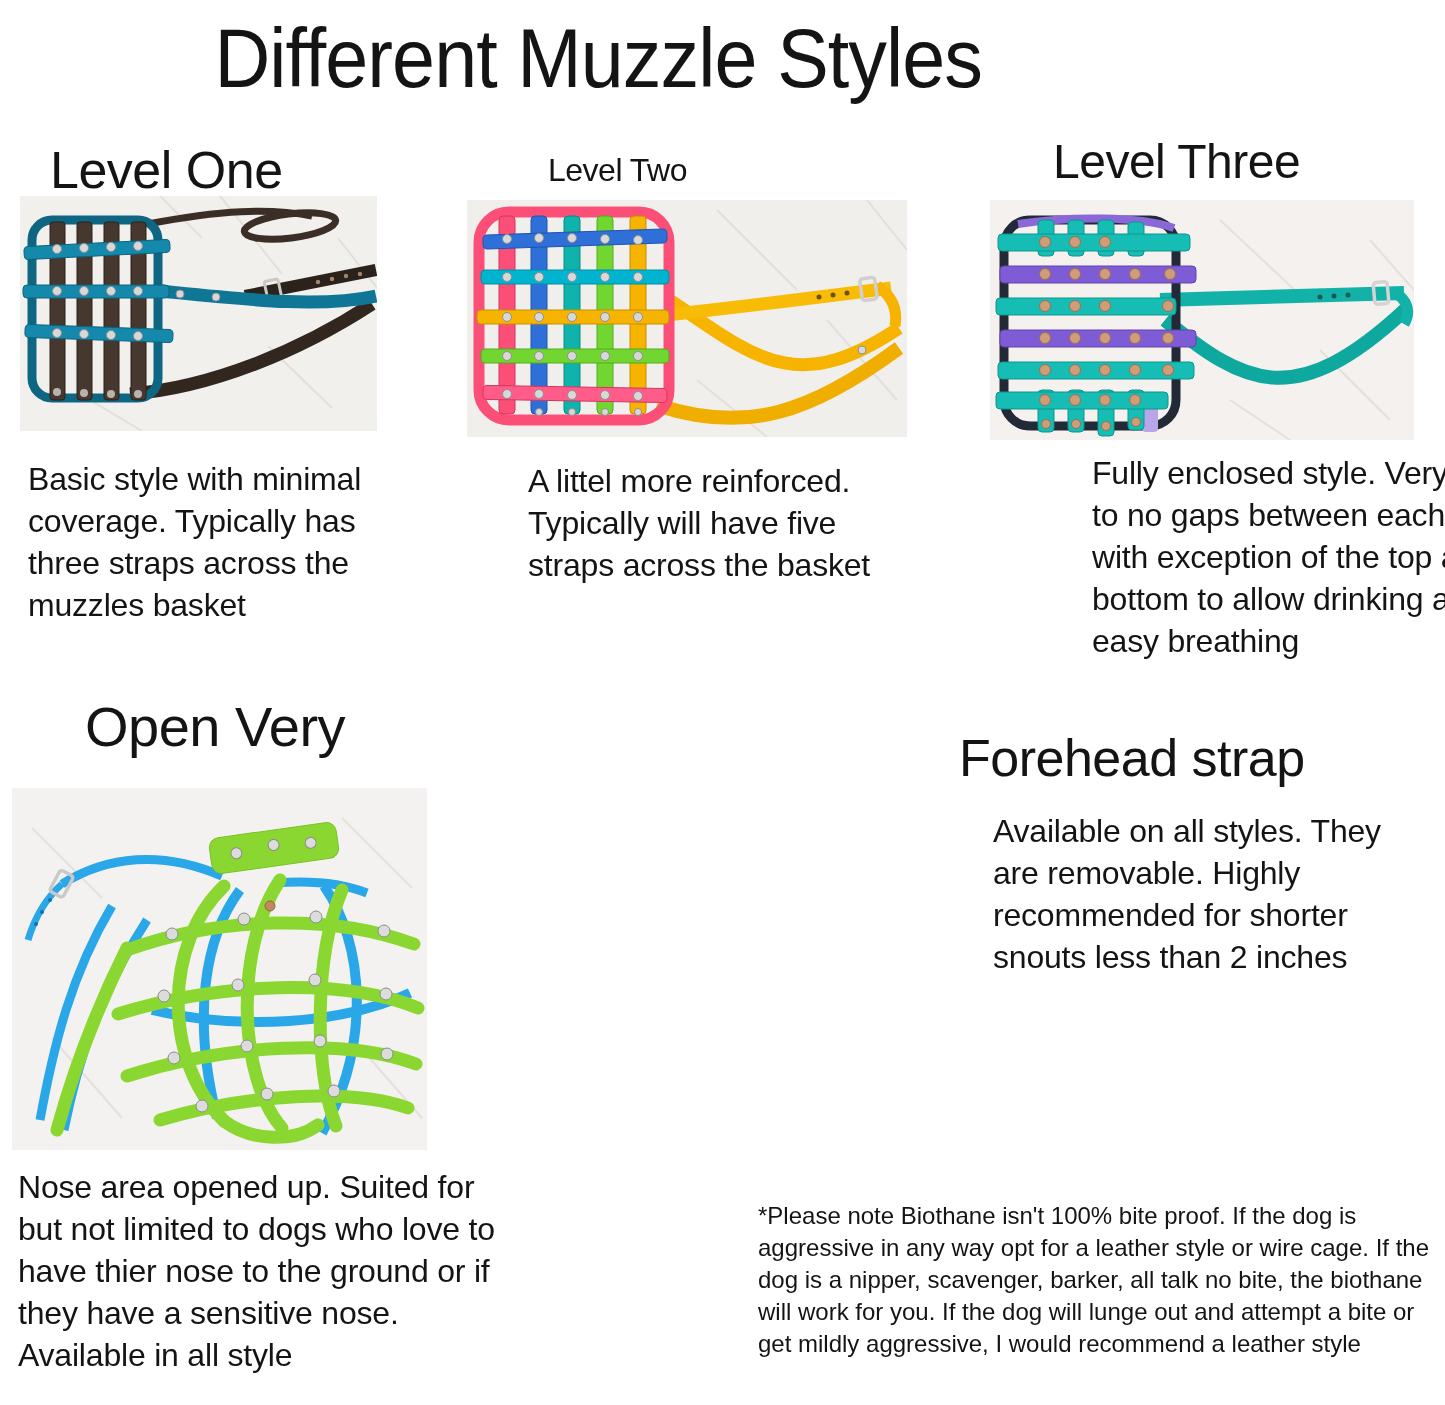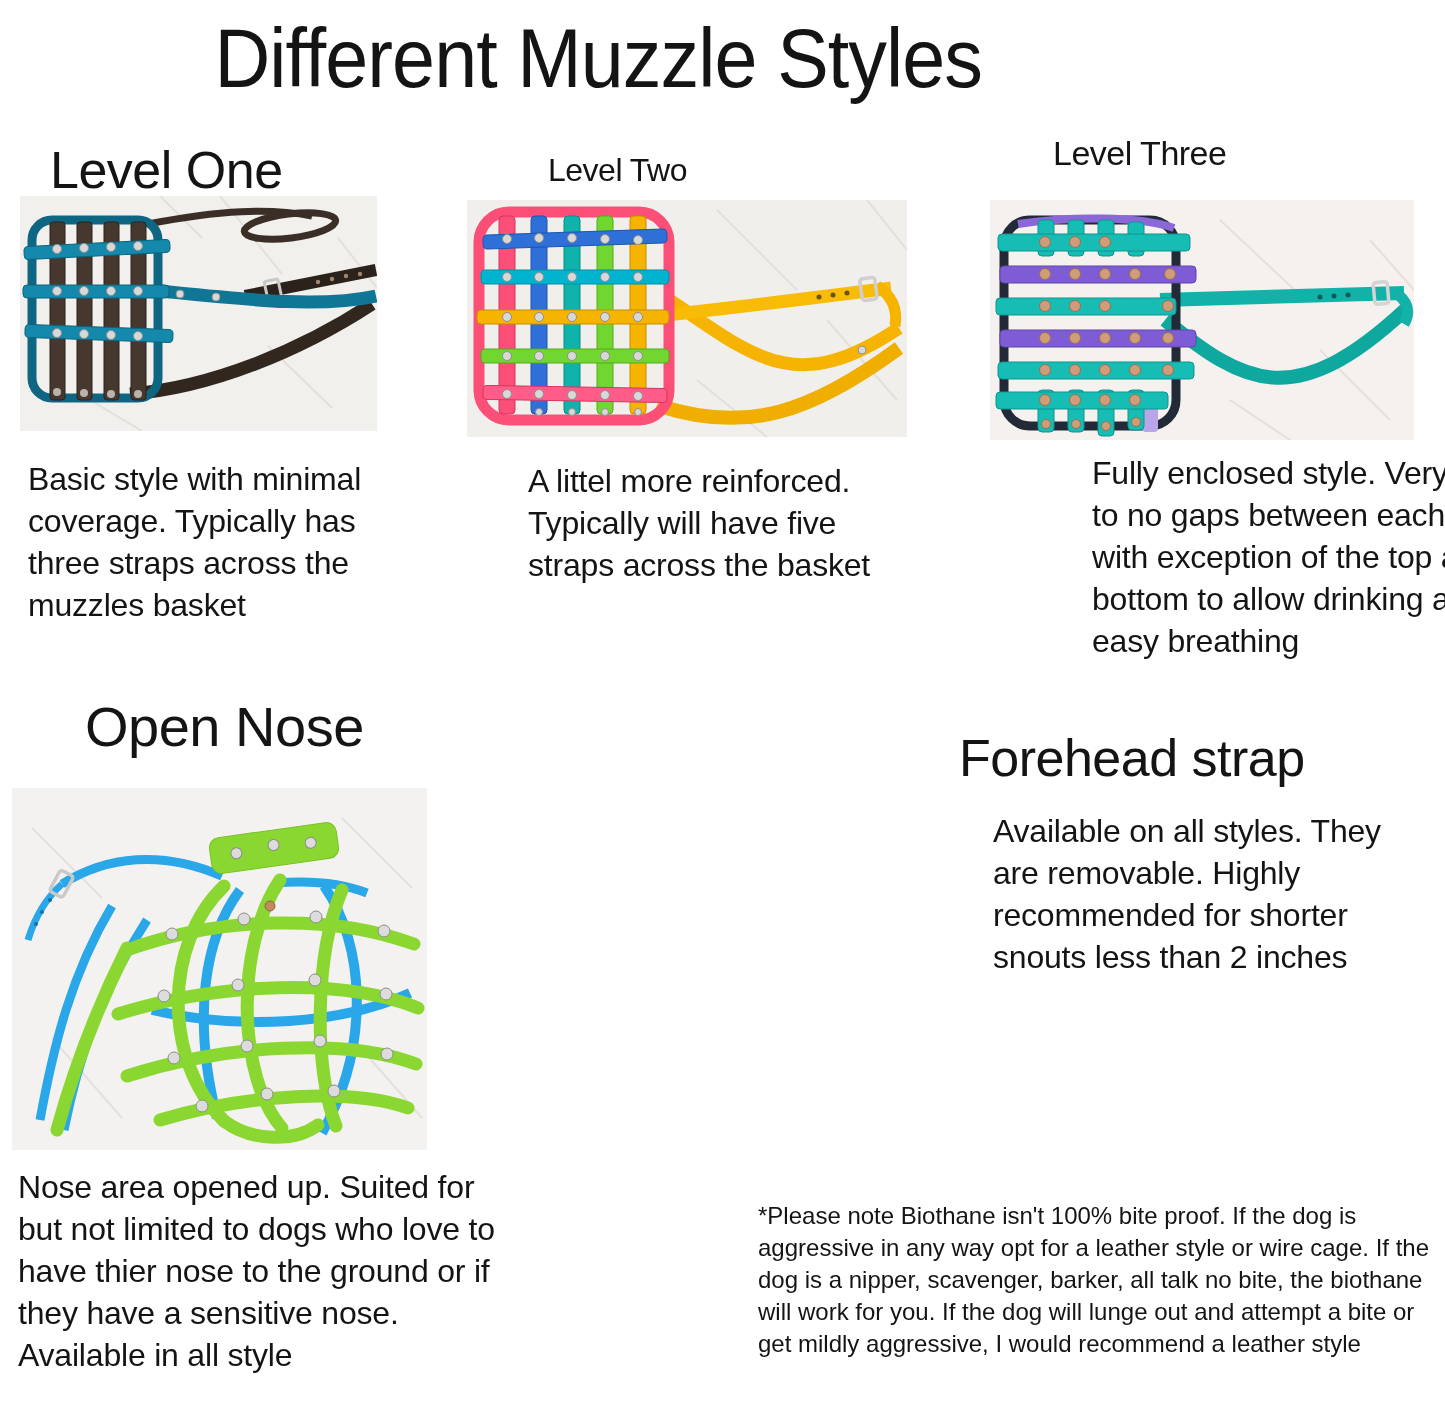--- a/index.html
+++ b/index.html
@@ -8,21 +8,21 @@
     background:#ffffff;color:#141414;
     font-family:"Liberation Sans", sans-serif;
   }
   .abs{position:absolute;}
   h1,h2,p{margin:0;font-weight:400;}
   .page-title-wrap{top:10px;left:0;width:1197px;text-align:center;}
   .page-title{font-size:84px;letter-spacing:-1px;display:inline-block;transform:scaleX(.92);white-space:nowrap;}
   .section-heading{font-size:52px;letter-spacing:-.5px;white-space:nowrap;}
   .h-l1{left:50px;top:124px;margin-top:16px;}
   .h-l2{left:548px;top:152px;font-size:32px;}
-  .h-l3{left:1053px;top:134px;font-size:34px;text-align:center;}
+  .h-l3{left:1053px;top:134px;font-size:48px;text-align:center;}
   .h-on{left:85px;top:694px;font-size:56px;}
   .h-fh{left:959px;top:728px;}
   .desc{font-size:32px;line-height:42px;letter-spacing:-.2px;}
   .d-l1{left:28px;top:458px;width:360px;}
   .d-l2{left:528px;top:460px;width:388px;}
   .d-l3{left:1052px;top:452px;width:438px;margin-left:40px;}
   .d-on{left:18px;top:1166px;width:508px;}
   .d-fh{left:993px;top:810px;width:425px;}
   .footnote{left:758px;top:1200px;width:690px;font-size:24px;line-height:32px;}
   figure{margin:0;position:absolute;}
@@ -233,21 +233,21 @@
         <circle cx="115" cy="200" r="5.5"></circle>
         <circle cx="145" cy="200" r="5.5"></circle>
       <circle cx="56" cy="224" r="4.5"></circle>
         <circle cx="86" cy="224" r="4.5"></circle>
         <circle cx="116" cy="226" r="4.5"></circle>
         <circle cx="146" cy="222" r="4.5"></circle>
     </g>
   </svg>
 </figure>
 
-<h2 class="abs section-heading h-on">Open Nose</h2>
+<h2 class="abs section-heading h-on">Open Very</h2>
 <h2 class="abs section-heading h-fh">Forehead strap</h2>
 
 <figure class="f4">
   <svg width="415" height="362" viewBox="0 0 415 362">
     <rect width="415" height="362" fill="#f4f2f0"></rect>
     <path class="streak" d="M20,40 L90,110"></path>
       <path class="streak" d="M330,30 L400,100"></path>
     <path class="streak" d="M40,250 L110,330"></path>
       <path class="streak" d="M340,250 L410,330"></path>
 

